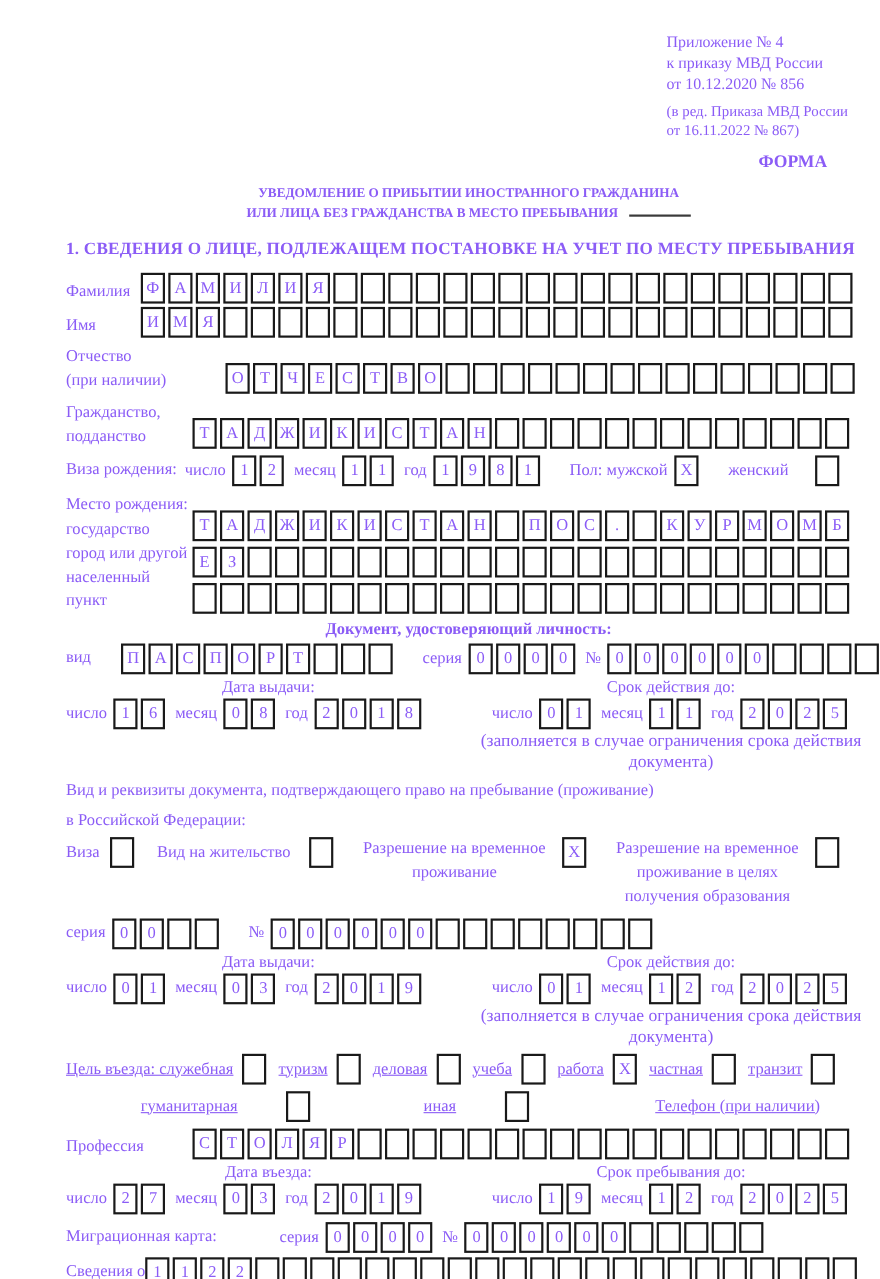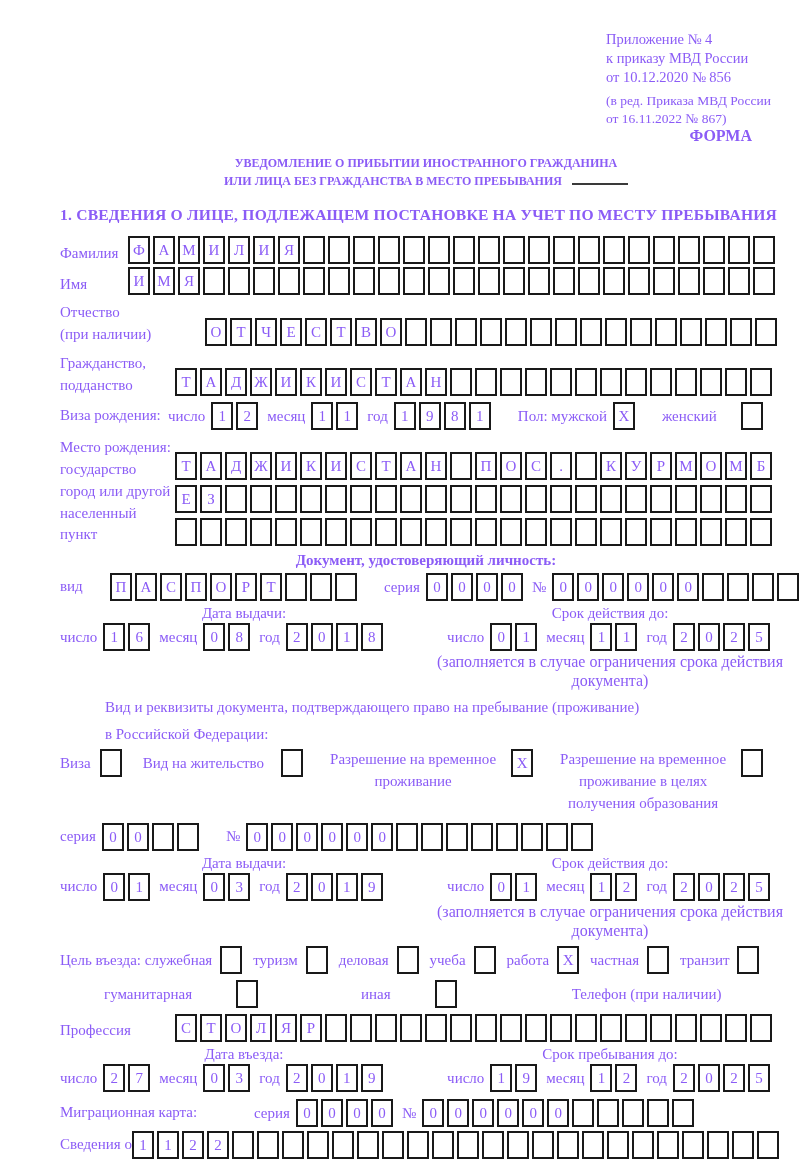--- a/index.html
+++ b/index.html
@@ -5,21 +5,21 @@
   * { box-sizing: border-box; }
   html,body { margin:0; padding:0; background:#e8e8e8; }
   .page {
     width:800px; height:1163px; margin:0 auto; background:#ffffff; color:#8b5cf6;
     font-family:"Liberation Serif", serif; font-size:15px;
     padding:30px 8px 8px 60px; overflow:hidden; position:relative;
   }
   
   .ref { width:200px; margin-left:546px; line-height:1.32; font-size:14.5px; }
   .ref2 { font-size:13.5px; margin-top:5px; line-height:1.3; }
-  .forma { text-align:right; padding-right:40px; font-weight:bold; font-size:16px; }
+  .forma { text-align:right; padding-right:40px; font-weight:bold; font-size:16px; margin-top:12px; }
   .title { text-align:center; font-weight:bold; font-size:12px; line-height:1.45; margin-top:10px; }
   .blank-line { display:inline-block; width:56px; border-bottom:2px solid #3a3a3a; height:0.9em; margin-left:10px; }
   .sec1 { font-weight:bold; font-size:15.6px; margin-top:16px; letter-spacing:0.2px; white-space:nowrap;font-family:Liberation Serif, serif; }
 
   .row { display:flex; align-items:flex-end; margin-top:3px; }
   .lbl { flex:none; padding-top:4px; line-height:1.45; }
   .w68 { width:68px; } .w145 { width:145px; } .w115 { width:115px; } .w50 { width:50px; }
   .strip { display:flex; flex:none; }
   .cell {
     flex:none; width:22px; height:28px; border:2px solid #191919; margin-right:3px;
@@ -33,30 +33,30 @@
 
   .doc-head { text-align:center; font-weight:bold; margin-top:6px; }
 
   .dates { display:flex; margin-top:4px; }
   .dleft { width:368px; flex:none; }
   .dright { flex:1; }
   .dhead { text-align:center; margin-bottom:1px; }
   .dline { display:flex; align-items:center; gap:6px; }
   .small-note { font-size:16px; margin-top:1px; text-align:center; line-height:1.2; }
 
-  .plain { margin-top:6px; line-height:1.5;margin-left:45px; }
+  .plain { margin-top:6px; line-height:1.5; }
 
   .cbrow { display:flex; align-items:flex-start; margin-top:4px; gap:18px; }
   .cbitem { display:flex; align-items:flex-start; gap:9px; }
   .cbitem .txt { line-height:1.5; padding-top:3px; }
   .cbitem .txt-c { text-align:center; line-height:1.45; width:178px; }
 
   .purpose { display:flex; align-items:center; gap:8px; margin-top:6px; flex-wrap:nowrap; }
-  .purpose .t { flex:none; }
-  .indent70 { margin-left:44px;gap:44px; }
+  .purpose .t { flex:none;text-decoration:underline; }
+  .indent70 { margin-left:68px;gap:44px; }
 
   .guard { display:flex; align-items:flex-start; margin-top:4px; }
   .guard .lblcol { width:72px; flex:none; line-height:1.55; padding-top:2px; }
 </style>
 </head>
 <body>
 
 <div class="page">
 
   <div class="ref">

